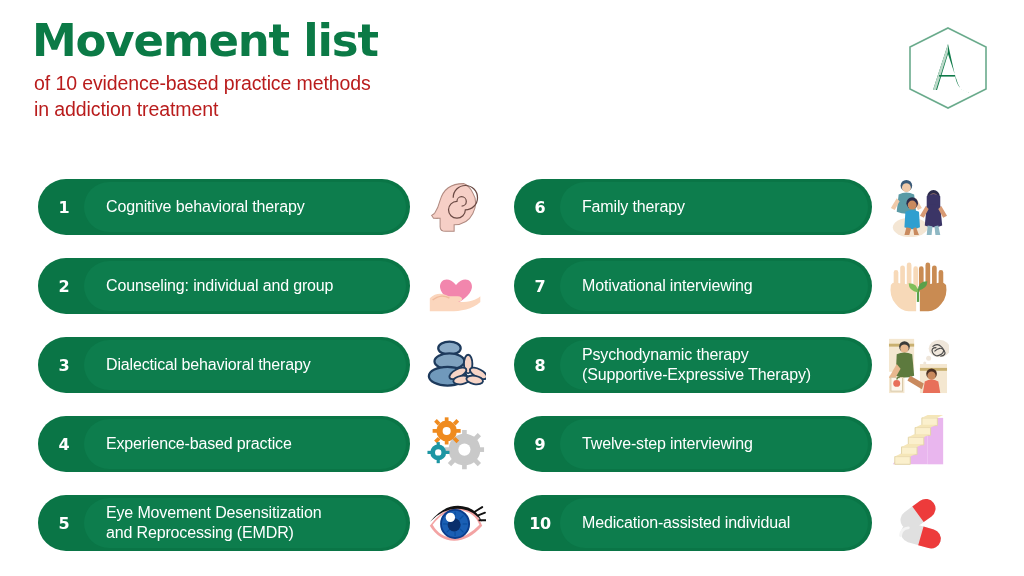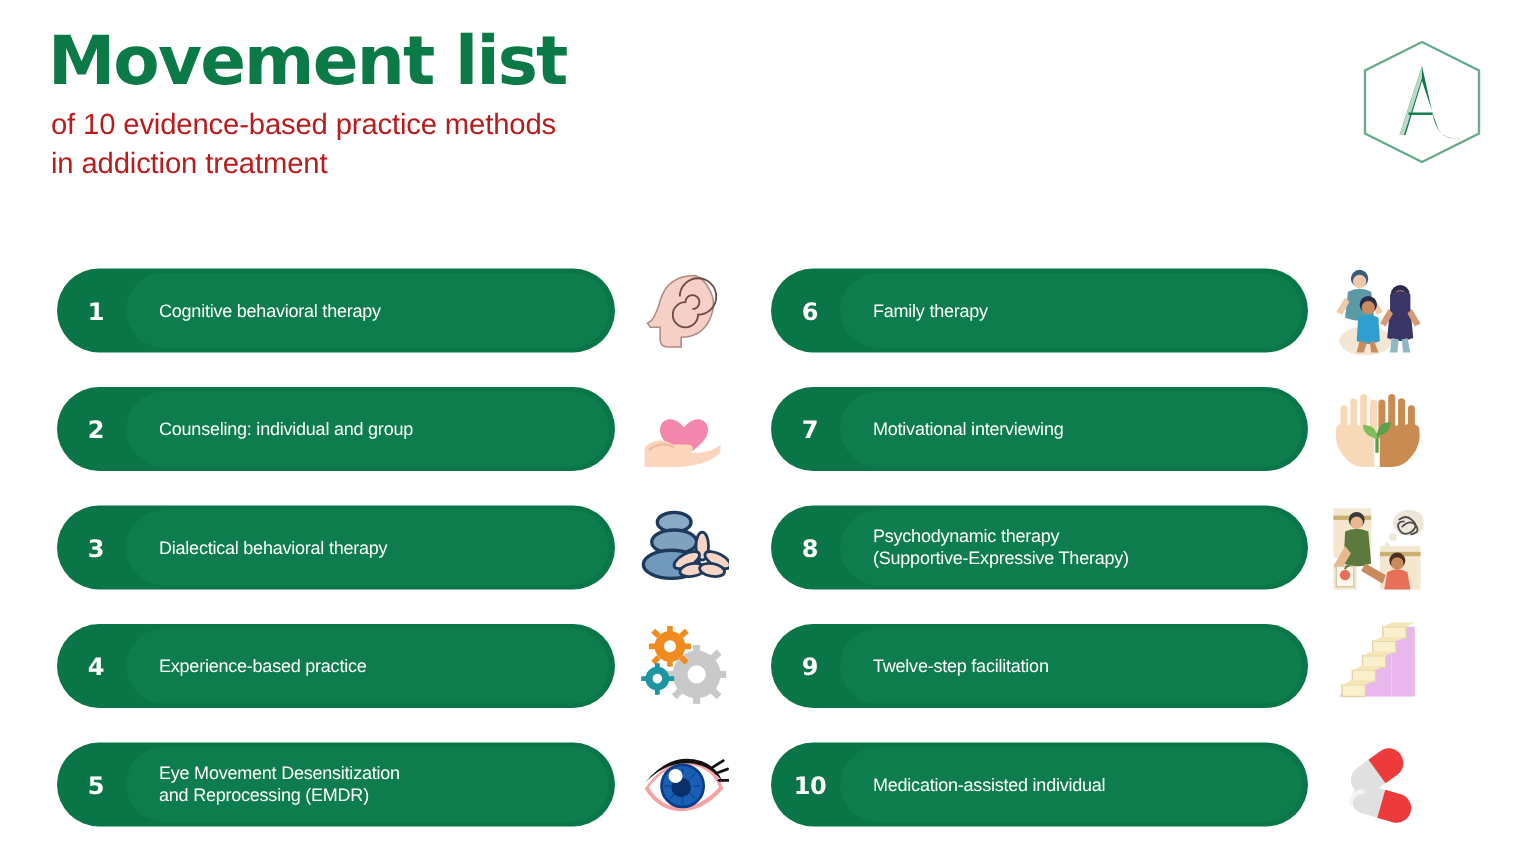--- a/index.html
+++ b/index.html
@@ -105,21 +105,21 @@
     background: #0d7d4d;
     border-radius: 25px;
     display: flex;
     align-items: center;
     padding-left: 22px;
     padding-right: 12px;
     box-sizing: border-box;
   }
   .pill-label {
     color: #ffffff;
-    font-size: 12px;
+    font-size: 16px;
     line-height: 1.22;
     letter-spacing: -0.15px;
     font-family: "Liberation Sans", sans-serif;
     white-space: pre-line;
   }
 
   
   .icon-slot {
     position: absolute;
     top: 4px;
@@ -393,21 +393,21 @@
           <circle cx="10" cy="50" r="3.6" fill="#e8705a"></circle>
           <path d="M10 46 q1 -3 3 -2" stroke="#5d7a3e" stroke-width="1.4" fill="none"></path>
         </svg>
       </div>
     </div>
 
     <div class="row">
       <div class="pill">
         <div class="pill-number">9</div>
         <div class="pill-inner">
-          <span class="pill-label">Twelve-step facilitation</span>
+          <span class="pill-label">Twelve-step interviewing</span>
         </div>
       </div>
       <div class="icon-slot">
         <svg viewBox="0 0 64 62" width="62" height="60">
           <path d="M42 4 L58 4 L58 52 L42 52 Z" fill="#e9b6ee"></path>
           <path d="M6 52 L42 4 L42 52 Z" fill="#e9b6ee"></path>
           <g fill="#fbf0cd" stroke="#e2d4a8" stroke-width="1">
             <path d="M36 4 L52 4 L52 12 L36 12 Z"></path>
             <path d="M29 14 L45 14 L45 22 L29 22 Z"></path>
             <path d="M22 24 L38 24 L38 32 L22 32 Z"></path>

